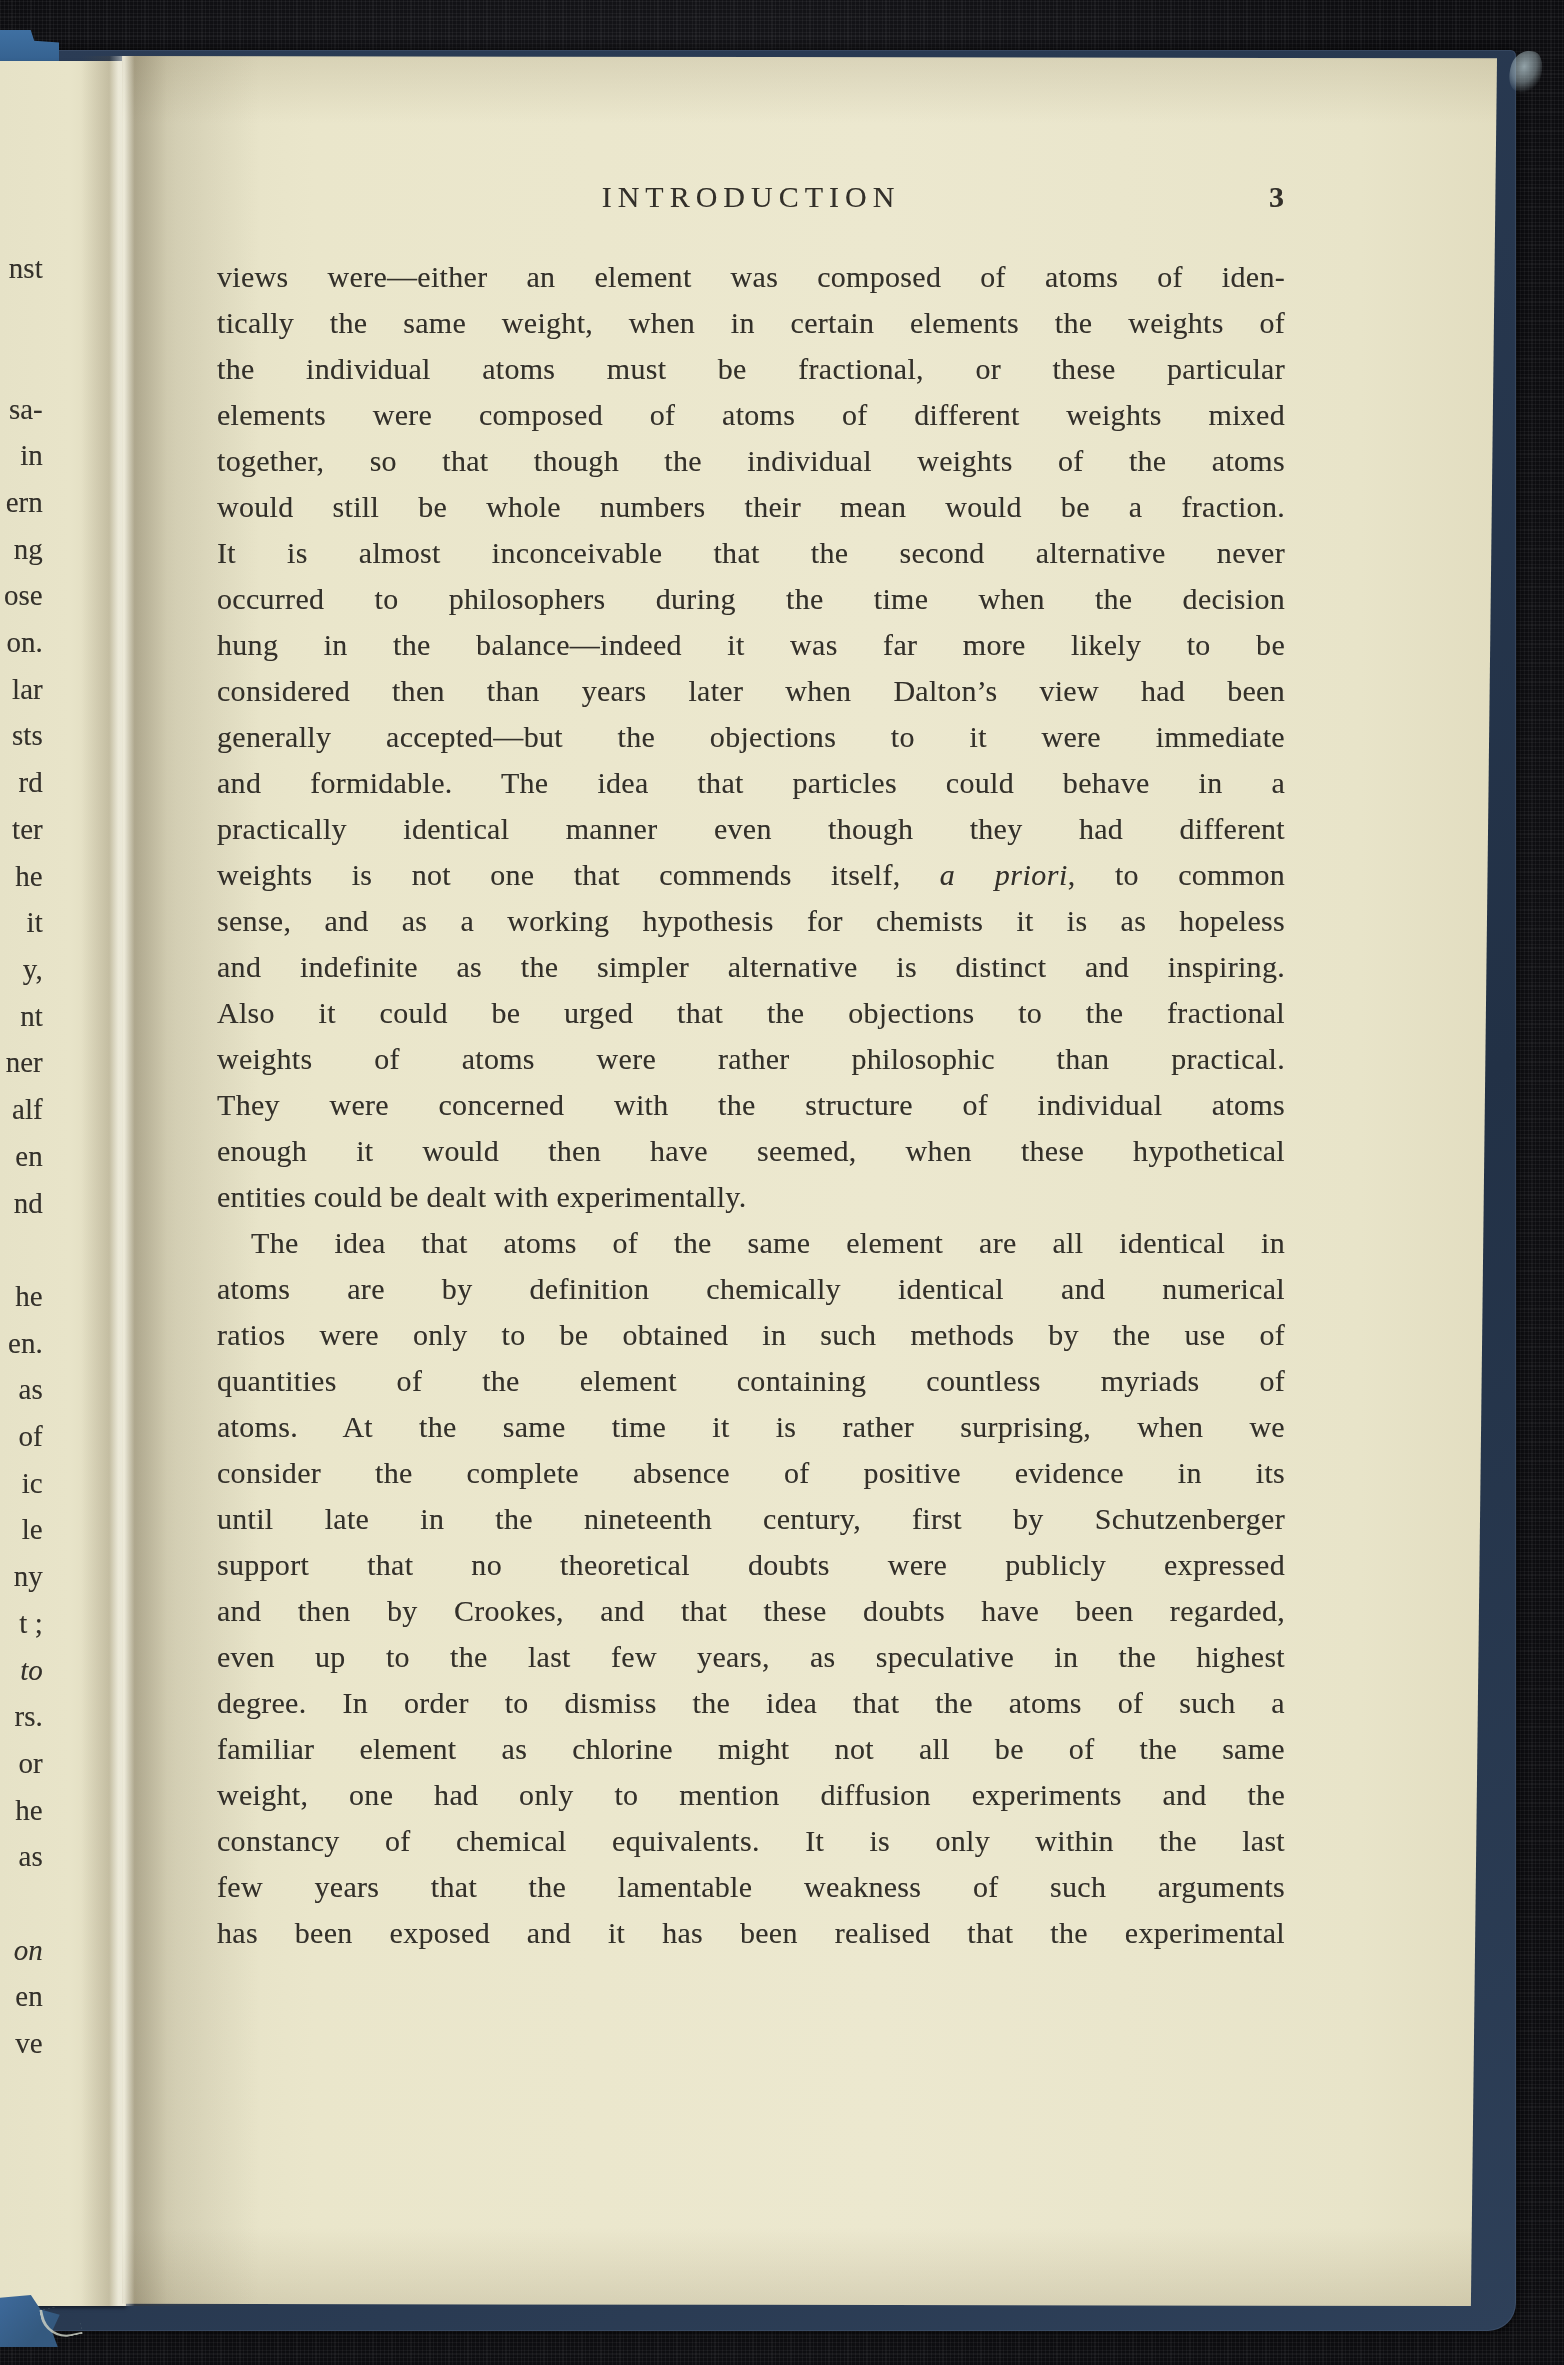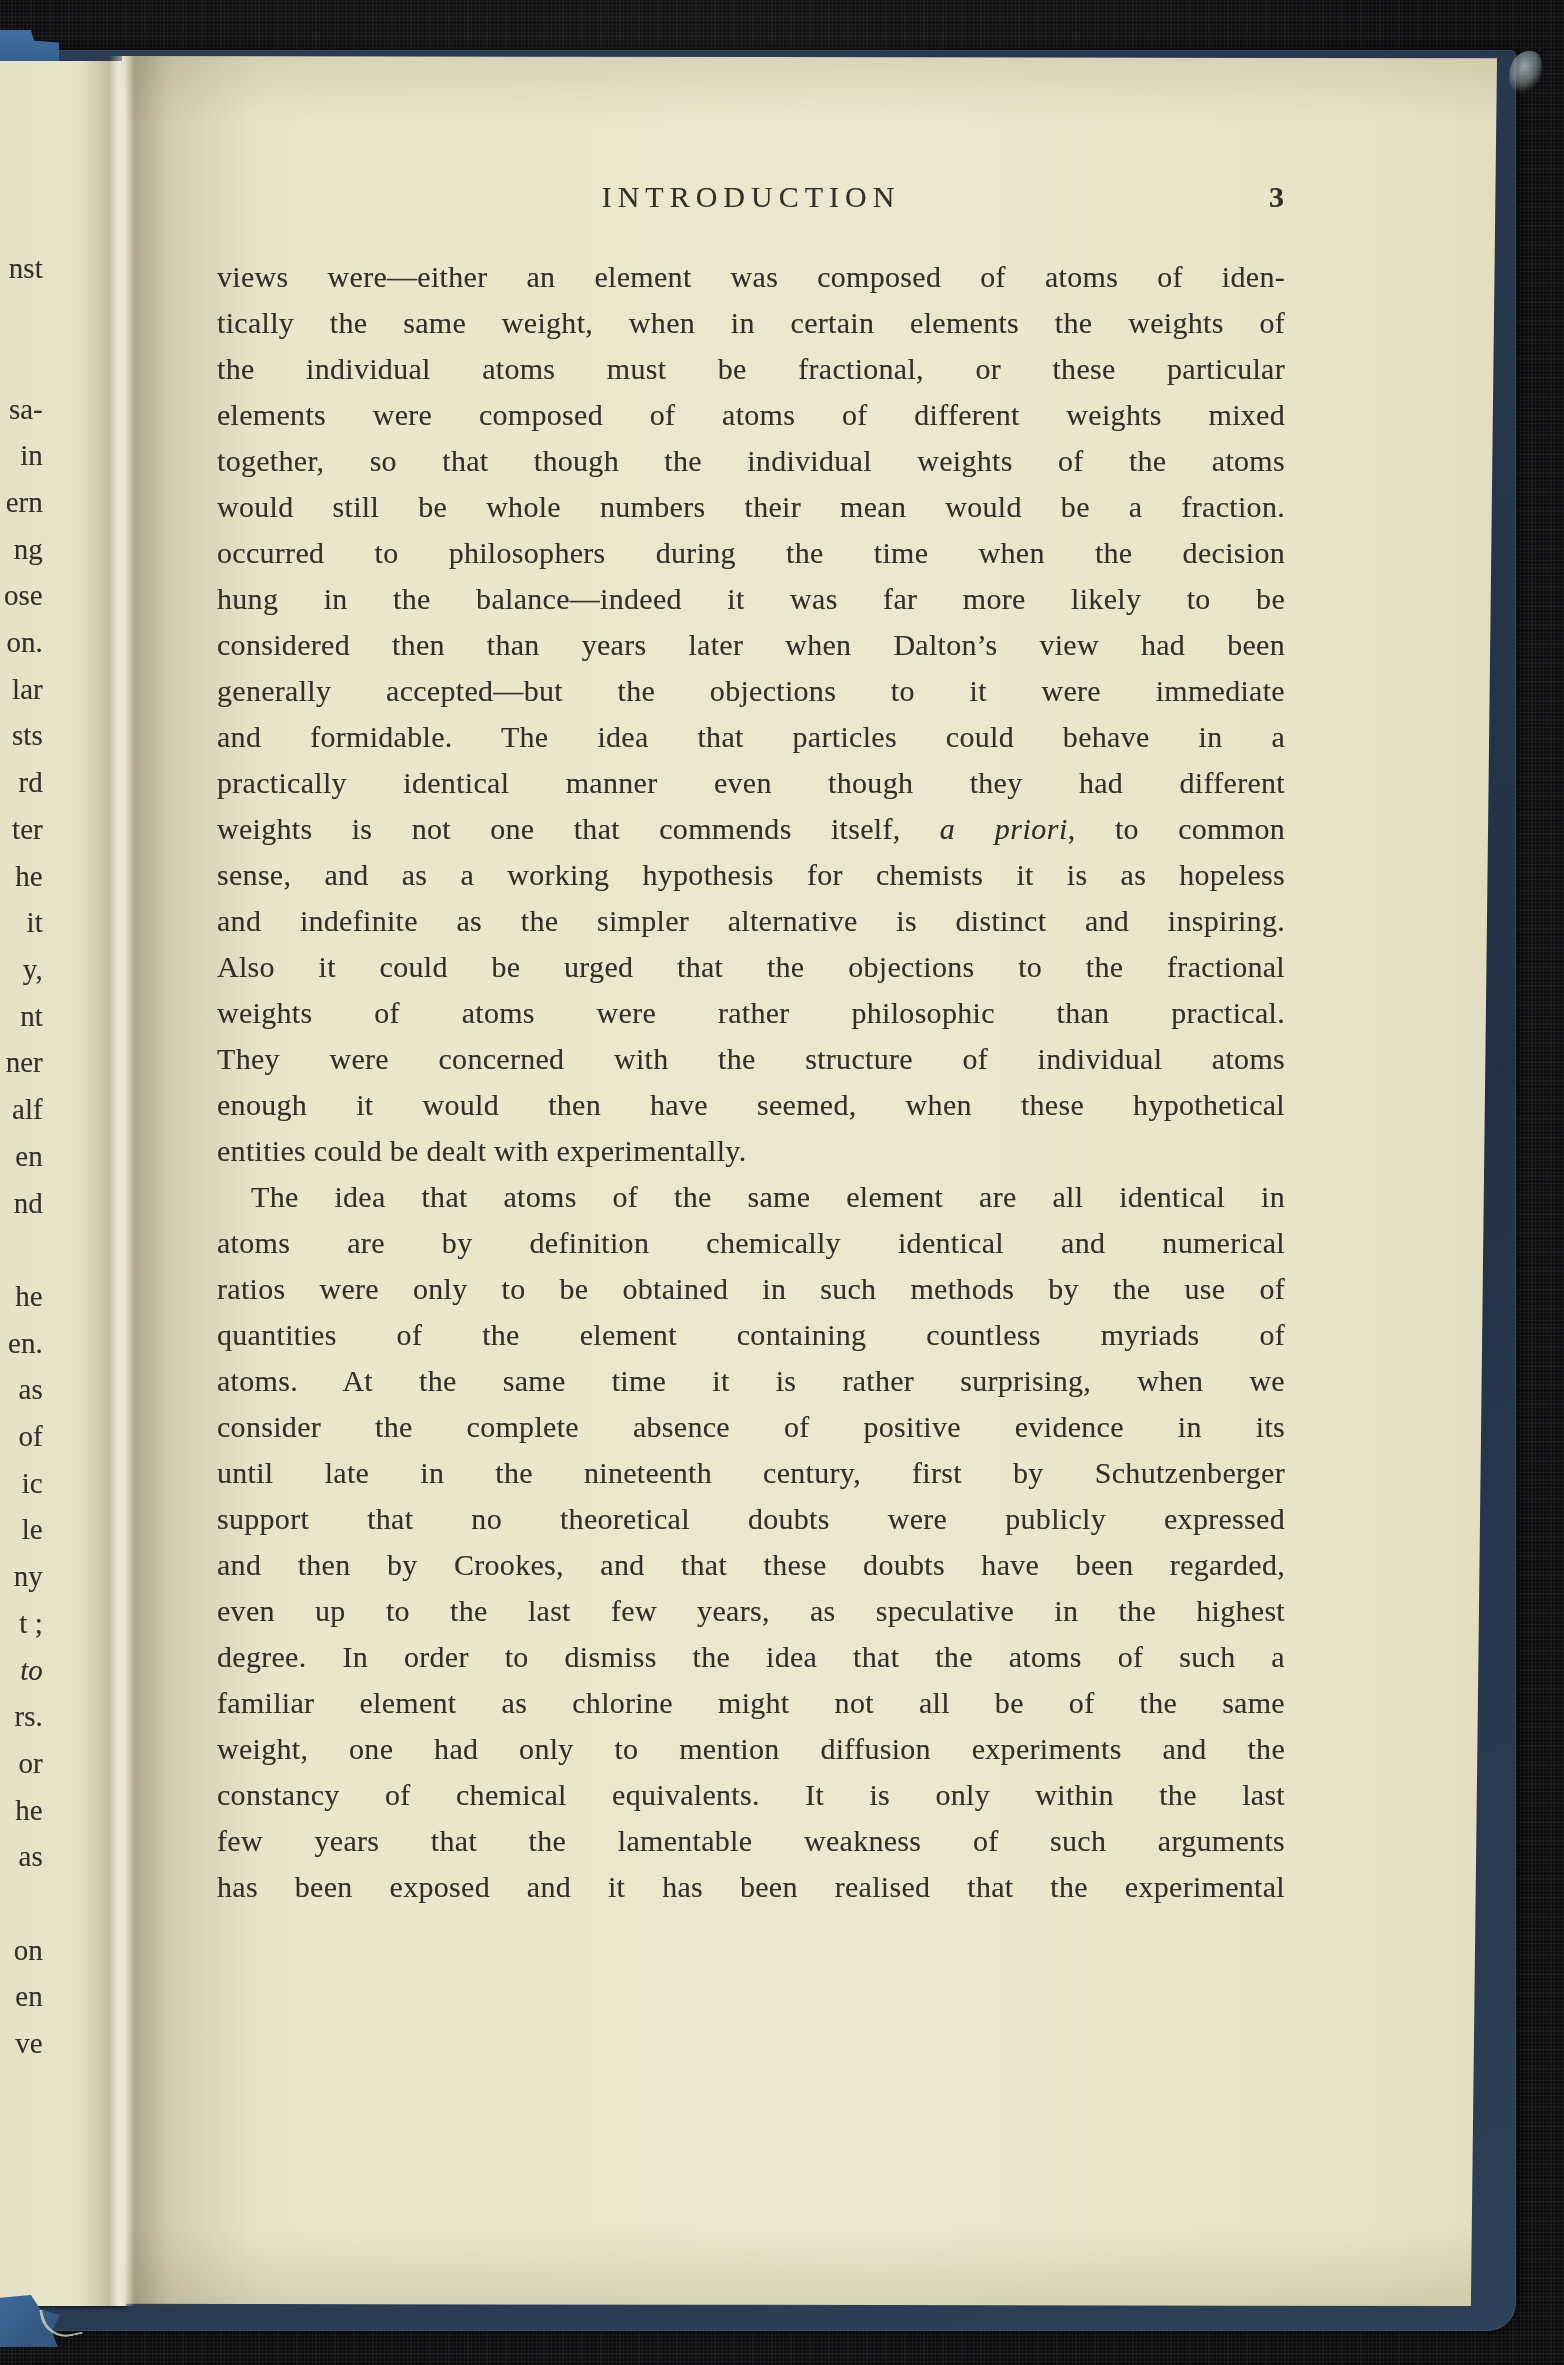--- a/index.html
+++ b/index.html
@@ -131,40 +131,41 @@
     <div class="fragment" style="top: 1413px;">of</div>
     <div class="fragment" style="top: 1460px;">ic</div>
     <div class="fragment" style="top: 1506px;">le</div>
     <div class="fragment" style="top: 1553px;">ny</div>
     <div class="fragment" style="top: 1600px;">t ;</div>
     <div class="fragment" style="top: 1647px; font-style: italic;">to</div>
     <div class="fragment" style="top: 1693px;">rs.</div>
     <div class="fragment" style="top: 1740px;">or</div>
     <div class="fragment" style="top: 1787px;">he</div>
     <div class="fragment" style="top: 1833px;">as</div>
-    <div class="fragment" style="top: 1927px;">on</div>
+    <div class="fragment" style="top: 1927px; font-style: italic;">on</div>
     <div class="fragment" style="top: 1973px;">en</div>
     <div class="fragment" style="top: 2020px;">ve</div>
   </div>
 
 <div class="main-page"></div>
 <div class="gutter"></div>
 
 <div class="header-row">
   <div class="header-title ink">INTRODUCTION</div>
   <div class="page-number ink">3</div>
 </div>
 
 <div class="body-col ink">
     <div class="line">views were—either an element was composed of atoms of iden-</div>
     <div class="line">tically the same weight, when in certain elements the weights of</div>
     <div class="line">the individual atoms must be fractional, or these particular</div>
     <div class="line">elements were composed of atoms of different weights mixed</div>
     <div class="line">together, so that though the individual weights of the atoms</div>
     <div class="line">would still be whole numbers their mean would be a fraction.</div>
+    <div class="line">It is almost inconceivable that the second alternative never</div>
     <div class="line">occurred to philosophers during the time when the decision</div>
     <div class="line">hung in the balance—indeed it was far more likely to be</div>
     <div class="line">considered then than years later when Dalton’s view had been</div>
     <div class="line">generally accepted—but the objections to it were immediate</div>
     <div class="line">and formidable.  The idea that particles could behave in a</div>
     <div class="line">practically identical manner even though they had different</div>
     <div class="line"><span>weights is not one that commends itself, </span><em>a priori</em><span>, to common</span></div>
     <div class="line">sense, and as a working hypothesis for chemists it is as hopeless</div>
     <div class="line">and indefinite as the simpler alternative is distinct and inspiring.</div>
     <div class="line">Also it could be urged that the objections to the fractional</div>

